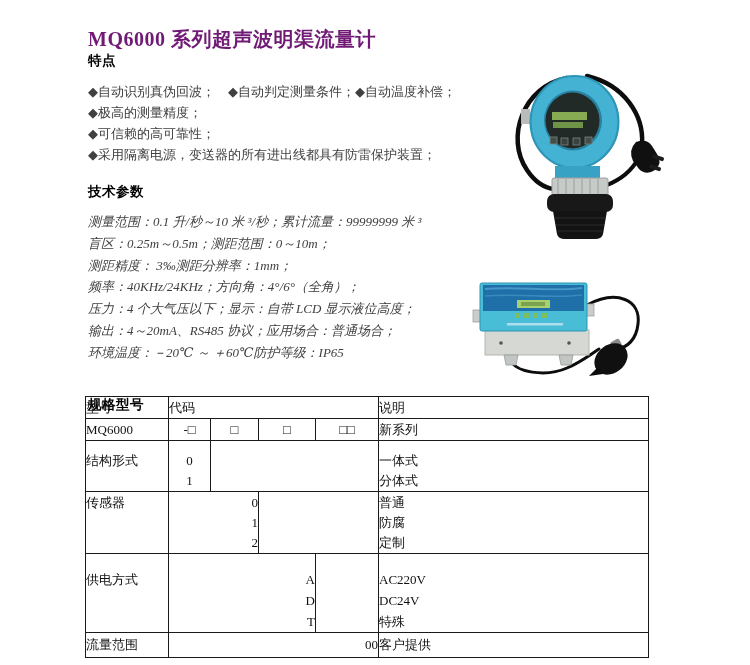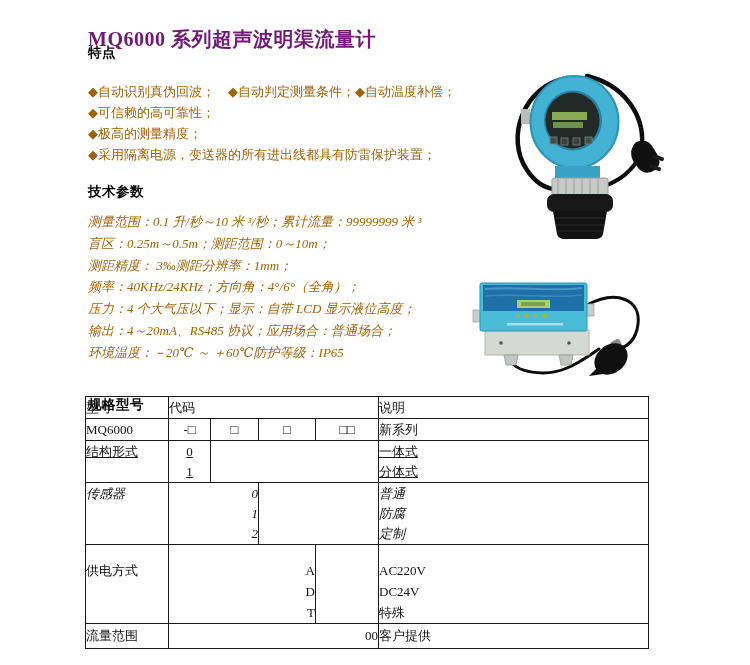--- a/index.html
+++ b/index.html
@@ -9,61 +9,61 @@
   }
   .title{
     position:absolute;left:88px;top:26px;margin:0;
     font-size:20px;font-weight:bold;color:#701a75;letter-spacing:.5px;
     font-family:Liberation Serif, serif;
   }
   .sec-heading{
     position:absolute;left:88px;font-size:13.5px;font-weight:bold;color:#000;
     font-family:"Liberation Sans","DejaVu Sans",sans-serif;letter-spacing:.5px;
   }
-  .feat-h{top:44px;}
+  .feat-h{top:52px;}
   .tech-h{top:183px;}
   .spec-h{top:396px;font-family:Liberation Mono, monospace;}
-  .text-block{position:absolute;left:88px;font-size:13px;color:#a16207;}
+  .text-block{position:absolute;left:88px;font-size:13px;color:#404040;}
   .feat-lines{top:81px;line-height:21px;width:430px;}
   .tech-lines{top:211px;line-height:21.8px;width:420px;font-style:italic;}
   .tline{white-space:nowrap;}
   
   table.spec{
     position:absolute;left:85px;top:396px;width:563px;
     border-collapse:collapse;table-layout:fixed;
     font-size:13px;color:#111;
     font-family:"Liberation Serif","DejaVu Serif",serif;
   }
   table.spec td{border:1px solid #1a1a1a;padding:0;vertical-align:top;overflow:hidden;}
   td.lab{padding-left:6px;}
   td.desc{padding-left:8px;}
   td.code-c{text-align:center;}
   td.code-r{text-align:right;padding-right:8px;}
   tr.r1 td, tr.r2 td{height:21px;line-height:21px;}
-  tr.r3 td{height:39px;line-height:20px;padding-top:1px;text-decoration:underline;}
-  tr.r4 td{height:59px;line-height:20px;padding-top:1px;font-style:italic;}
+  tr.r3 td{height:39px;line-height:20px;padding-top:10px;}
+  tr.r4 td{height:59px;line-height:20px;padding-top:1px;}
   tr.r5 td{height:63px;line-height:21px;padding-top:15px;}
   tr.r6 td{height:24px;line-height:24px;}
   
   .photo{position:absolute;}
   .photo1{left:495px;top:58px;width:185px;height:185px;}
   .photo2{left:465px;top:272px;width:200px;height:105px;}
 </style>
 </head>
 <body>
 
 <div class="page">
 
   <h1 class="title">MQ6000 系列超声波明渠流量计</h1>
 
   <div class="sec-heading feat-h">特点</div>
   <div class="text-block feat-lines">
     <div class="tline">◆自动识别真伪回波；　◆自动判定测量条件；◆自动温度补偿；</div>
+    <div class="tline">◆极高的测量精度；</div>
     <div class="tline">◆可信赖的高可靠性；</div>
-    <div class="tline">◆极高的测量精度；</div>
     <div class="tline">◆采用隔离电源，变送器的所有进出线都具有防雷保护装置；</div>
   </div>
 
   <div class="sec-heading tech-h">技术参数</div>
   <div class="text-block tech-lines">
     <div class="tline">测量范围：0.1 升/秒～10 米 ³/秒；累计流量：99999999 米 ³</div>
     <div class="tline">盲区：0.25m～0.5m；测距范围：0～10m；</div>
     <div class="tline">测距精度： 3‰测距分辨率：1mm；</div>
     <div class="tline">频率：40KHz/24KHz；方向角：4°/6°（全角）；</div>
     <div class="tline">压力：4 个大气压以下；显示：自带 LCD 显示液位高度；</div>

